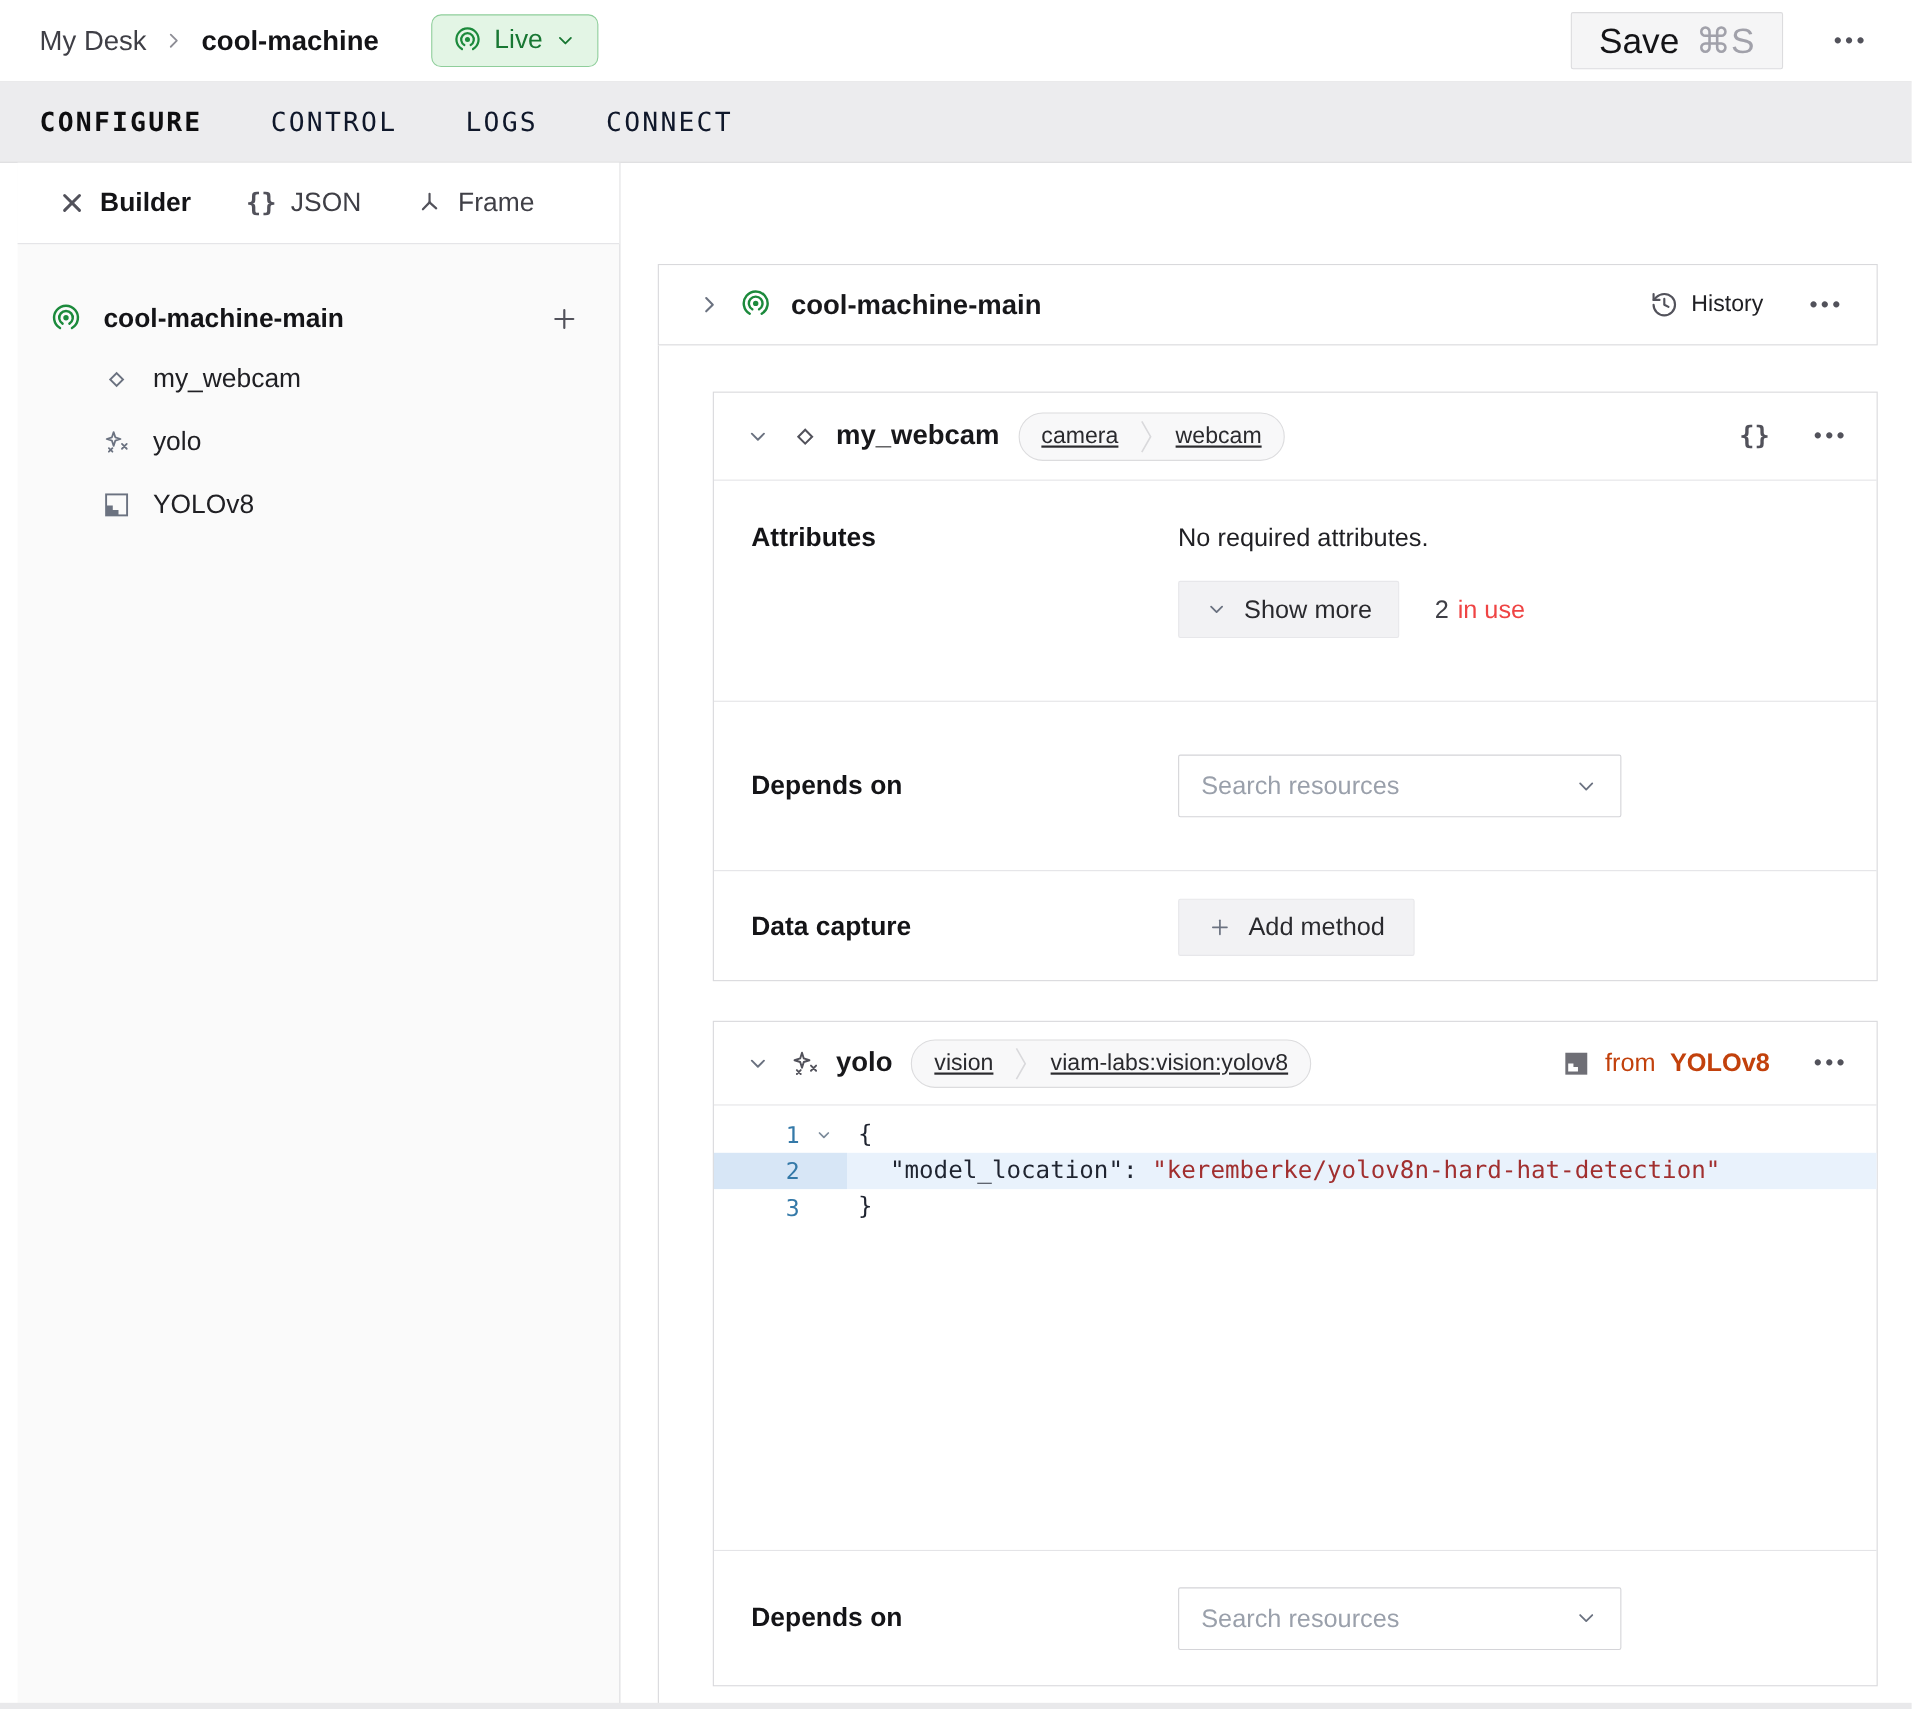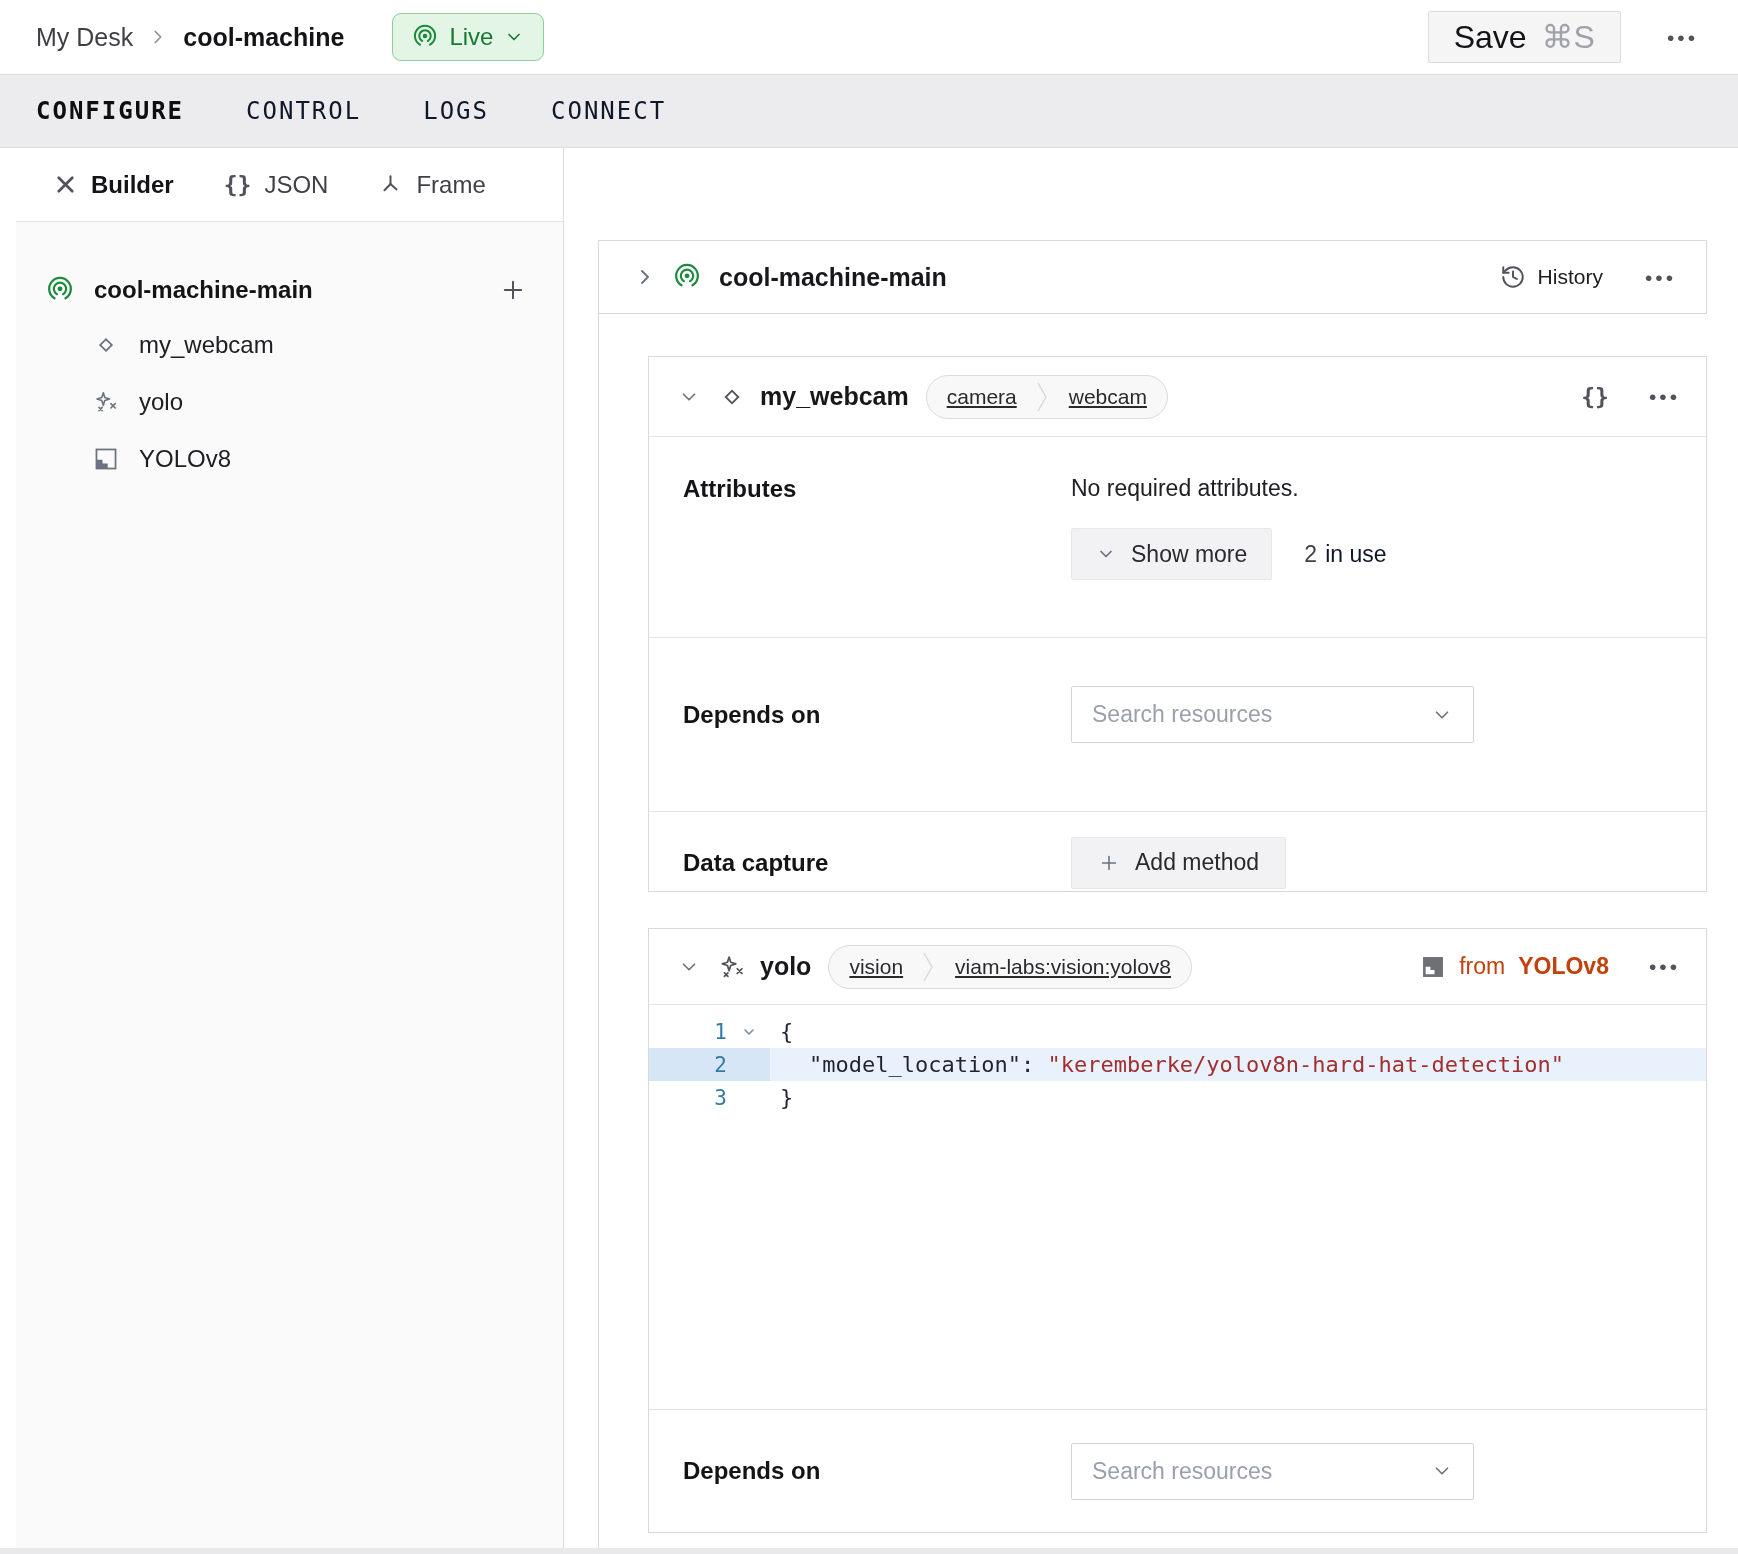--- a/index.html
+++ b/index.html
@@ -94,28 +94,28 @@
   .sec-label { font-size:24px; font-weight:700; color:#141417; }
   .attributes-section { height:200px; padding-top:38px; align-items:start; }
   .attr-empty { font-size:23px; color:#202024; }
   .attr-row2 { margin-top:26px; display:flex; align-items:center; gap:32px; }
   .btn { display:flex; align-items:center; gap:15px; background:#f2f2f4;
     border:1px solid #e7e7ea; border-radius:2px; font-size:23px; color:#2a2a2e; cursor:pointer; }
   .show-more-btn { height:52px; padding:0 24px; }
   .btn .bicon { color:#6b7280; }
   .in-use { font-size:23px; }
   .in-use-count { color:#3f3f46; }
-  .in-use-suffix { color:#0f172a; margin-left:8px; }
+  .in-use-suffix { color:#ef4444; margin-left:8px; }
   .depends-section { height:154px; align-items:center; }
   .yolo-depends { height:123px; align-items:center; }
   .select { width:403px; height:57px; border:1px solid #d4d4d8; border-radius:2px;
     background:#fff; display:flex; align-items:center; padding:0 20px;
     font-size:23px; color:#9aa0ab; cursor:pointer; }
   .select .chev { margin-left:auto; }
-  .data-section { height:102px; align-items:center;margin-top:20px; }
+  .data-section { height:102px; align-items:center; }
   .add-method-btn { height:52px; padding:0 26px; }
 
   
   .code-area { height:404px; padding-top:10px;
     font-family:"DejaVu Sans Mono", monospace; font-size:22px; cursor:text; }
   .code-row { display:flex; align-items:center; height:33px; }
   .gz { width:121px; display:flex; align-items:center; flex:none; height:100%; }
   .num { width:78px; text-align:right; font-size:21px; color:#3479a8; }
   .fold { width:43px; display:flex; justify-content:center; color:#7b8a9a; }
   .cz { flex:1; height:100%; display:flex; align-items:center;

